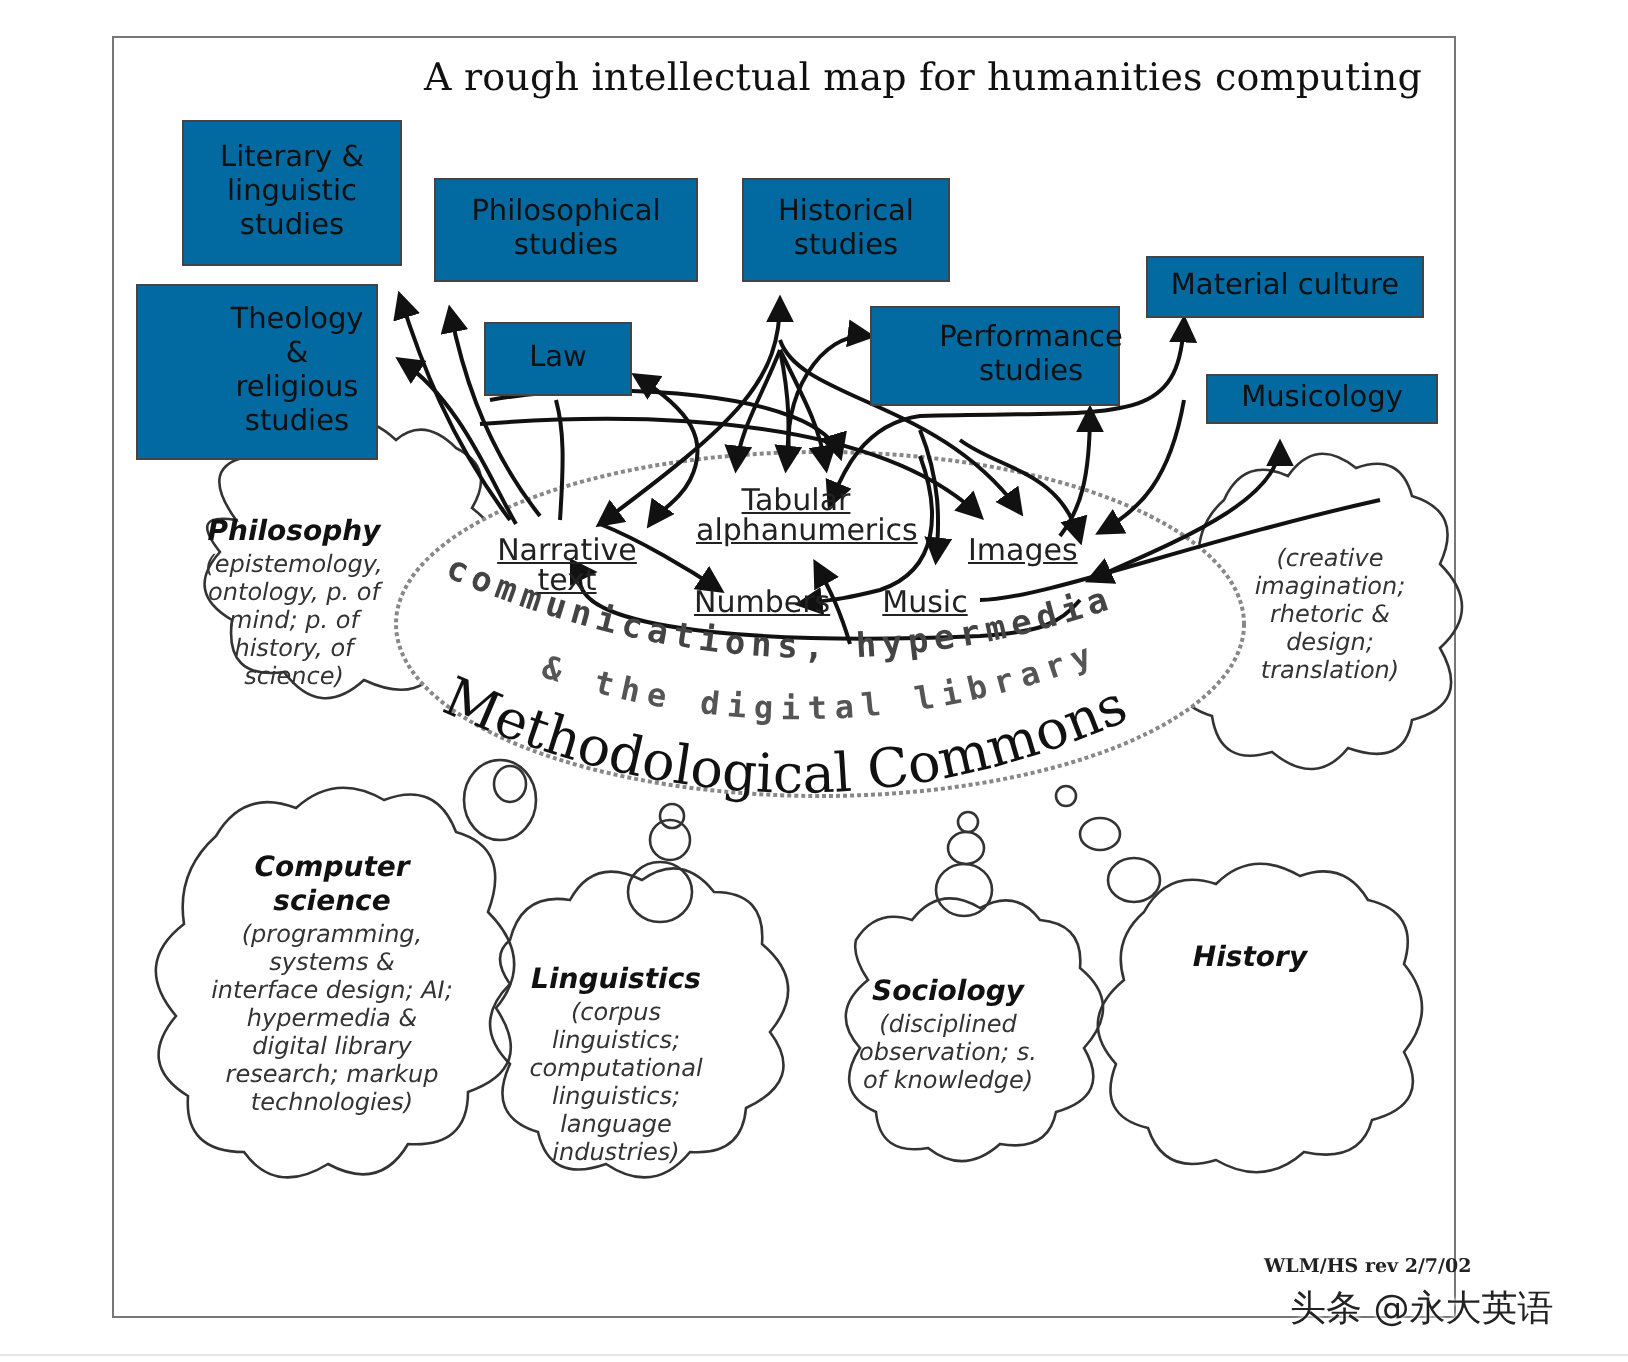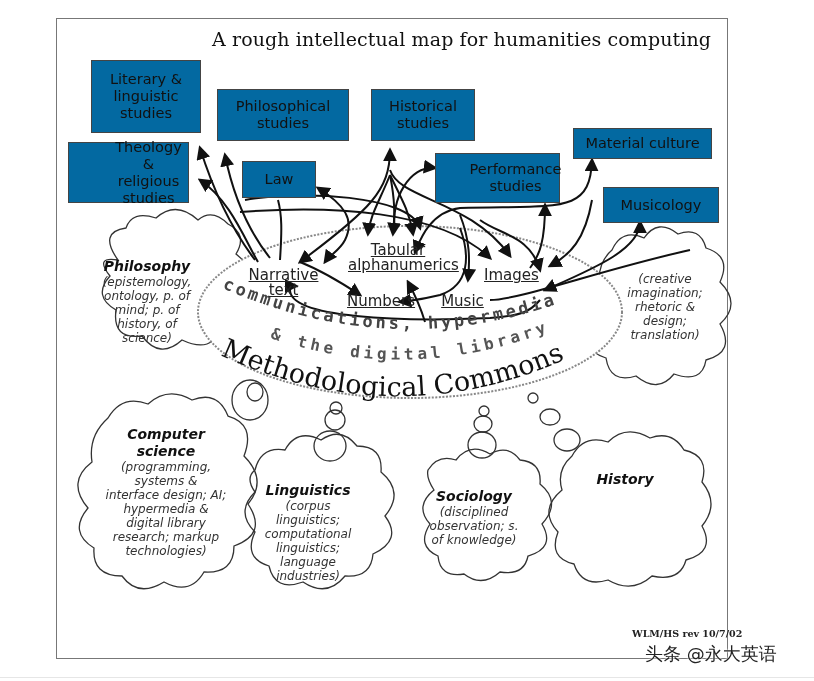--- a/index.html
+++ b/index.html
@@ -102,28 +102,28 @@
 
 <div class="title">A rough intellectual map for humanities computing</div>
 
 <div class="box" style="left:91px;top:60px;width:110px;height:73px;">Literary &amp;
 linguistic
 studies</div>
 <div class="box" style="left:217px;top:89px;width:132px;height:52px;">Philosophical
 studies</div>
 <div class="box" style="left:371px;top:89px;width:104px;height:52px;">Historical
 studies</div>
-<div class="box" style="left:68px;top:142px;width:121px;height:61px;padding-left:44px;">Theology &amp;
+<div class="box" style="left:68px;top:142px;width:121px;height:88px;padding-left:44px;">Theology &amp;
 religious
 studies</div>
 <div class="box" style="left:242px;top:161px;width:74px;height:37px;">Law</div>
 <div class="box" style="left:435px;top:153px;width:125px;height:50px;padding-left:40px;">Performance
 studies</div>
 <div class="box" style="left:573px;top:128px;width:139px;height:31px;">Material culture</div>
-<div class="box" style="left:603px;top:187px;width:116px;height:36px;">Musicology</div>
+<div class="box" style="left:603px;top:187px;width:116px;height:25px;">Musicology</div>
 
 <div class="medium" style="left:348px;top:243px;width:100px;">Tabular
 alphanumerics</div>
 <div class="medium" style="left:236px;top:268px;width:95px;">Narrative text</div>
 <div class="medium" style="left:484px;top:268px;width:50px;">Images</div>
 <div class="medium" style="left:323px;top:294px;width:60px;margin-left:24px;">Numbers</div>
 <div class="medium" style="left:440px;top:294px;width:45px;">Music</div>
 
 <div class="cloud-text" style="left:92px;top:258px;width:110px;">
   <div class="h">Philosophy</div>
@@ -163,14 +163,14 @@
 <div class="cloud-text" style="left:424px;top:488px;width:100px;">
   <div class="h">Sociology</div>
   <div class="d">(disciplined
 observation; s.
 of knowledge)</div>
 </div>
 <div class="cloud-text" style="left:560px;top:471px;width:130px;">
   <div class="h">History</div>
 </div>
 
-<div class="credit">WLM/HS rev 10/7/02</div>
+<div class="credit">WLM/HS rev 2/7/02</div>
 <div class="watermark">头条 @永大英语</div>
 
 </body></html>

